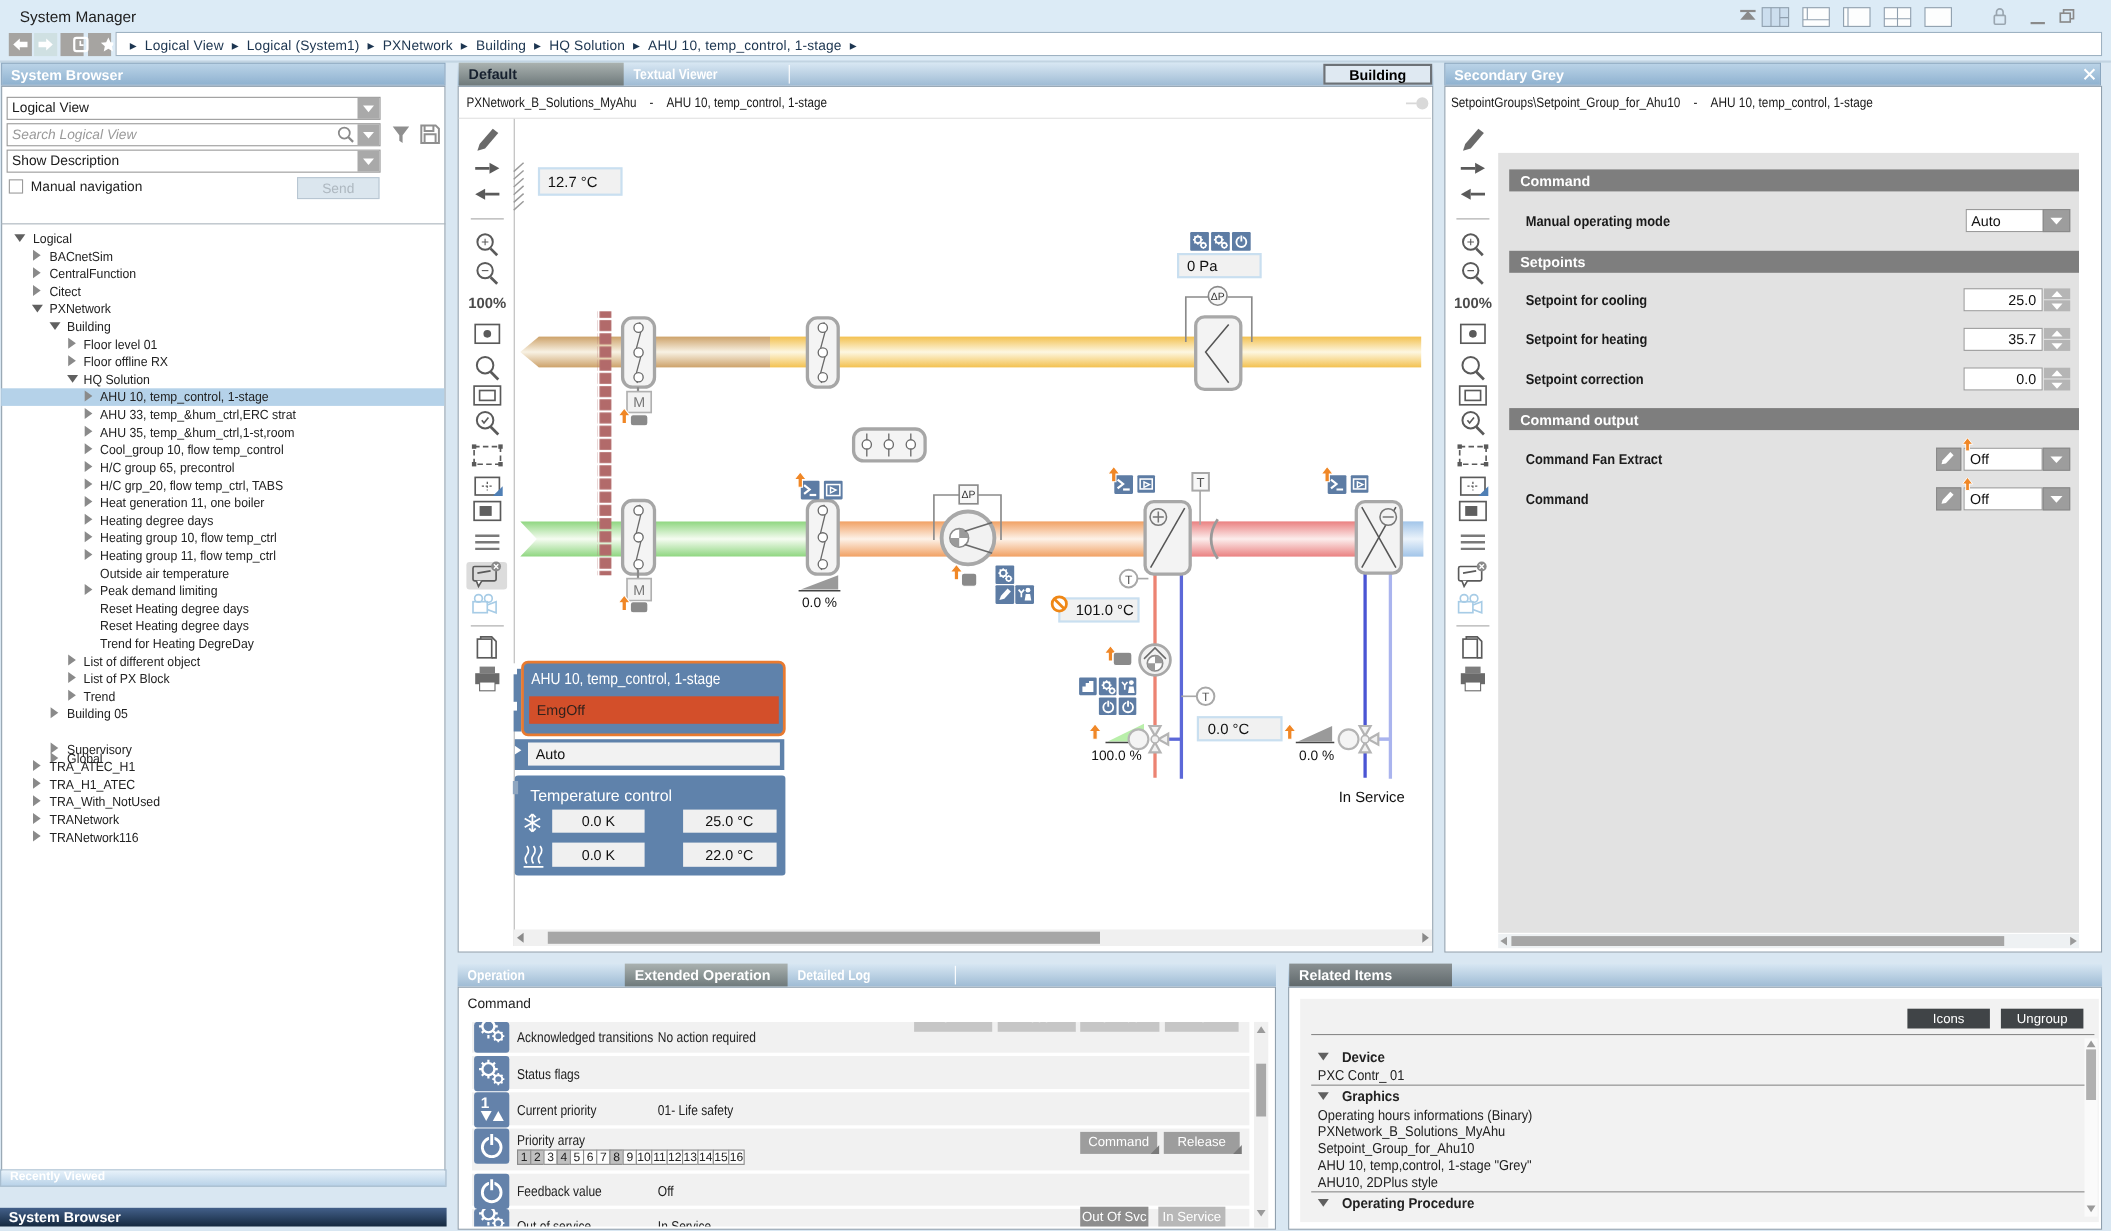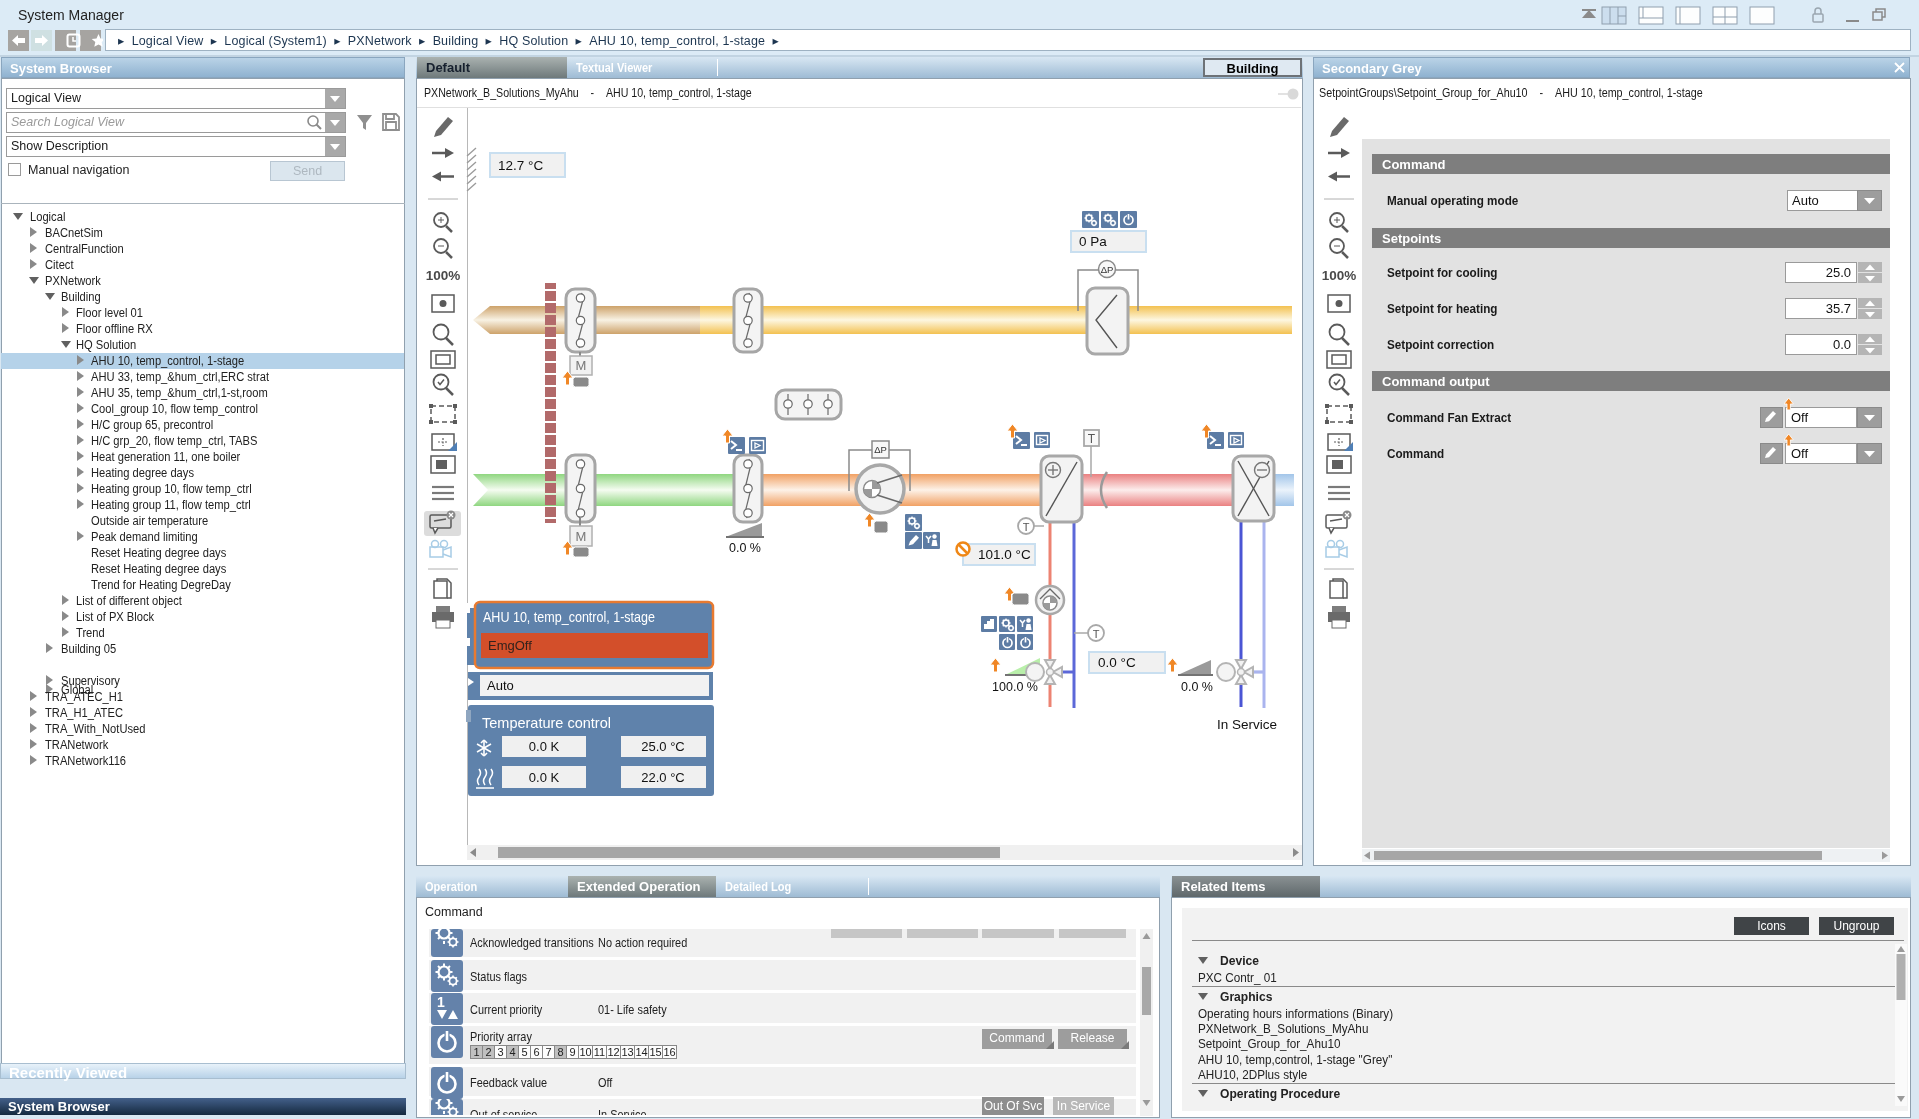--- a/index.html
+++ b/index.html
@@ -342,21 +342,21 @@
 <div class="row" style="left:0;top:737px;width:404px;">
         <i class="te" style="left:29px"></i>
         <span style="position:absolute;left:44px;top:1px">TRANetwork</span>
       </div>
 <div class="row" style="left:0;top:753px;width:404px;">
         <i class="te" style="left:29px"></i>
         <span style="position:absolute;left:44px;top:1px">TRANetwork116</span>
       </div>
 </div>
 </div>
-<div class="abs" style="left:0px;top:1063px;width:406px;height:16px;background:linear-gradient(#e8f2fa,#b8d2e8);border:1px solid #a8bed0;color:#fff;font-size:15px;font-weight:bold;padding:0 0 0 8px">Recently Viewed</div>
+<div class="abs" style="left:0px;top:1063px;width:406px;height:16px;background:linear-gradient(#e8f2fa,#b8d2e8);border:1px solid #a8bed0;color:#fff;font-size:11px;font-weight:bold;padding:0 0 0 8px">Recently Viewed</div>
 <div class="abs" style="left:0px;top:1098px;width:406px;height:17px;background:linear-gradient(#43608a,#15293f);color:#fff;font-size:13px;font-weight:bold;padding:1px 0 0 8px">System Browser</div>
 
 <div class="tabbar" style="left:416px;top:57px;width:887px"></div>
 <div class="tabon" style="left:417px;top:57px;width:150px;color:#16202e">Default</div>
 <div class="taboff" style="left:576px;top:60px">Textual Viewer</div>
 <div class="abs" style="left:717px;top:59px;width:1px;height:17px;background:#fff"></div>
 <div class="abs" style="left:1203px;top:58px;width:99px;height:19px;background:#dfe9f2;border:2px solid #6d7277;color:#000;font-size:13px;font-weight:bold;text-align:center;padding-top:1px">Building</div>
 <div class="pane" style="left:416px;top:78px;width:887px;height:788px"></div>
 <div class="abs" style="left:424px;top:86px;font-size:12.5px;color:#1a1a1a;white-space:nowrap;transform:scaleX(.85);transform-origin:0 0">PXNetwork_B_Solutions_MyAhu&nbsp;&nbsp;&nbsp;&nbsp;-&nbsp;&nbsp;&nbsp;&nbsp;AHU 10, temp_control, 1-stage</div>
 <svg class="abs" style="left:1278px;top:88px" width="22" height="12">

